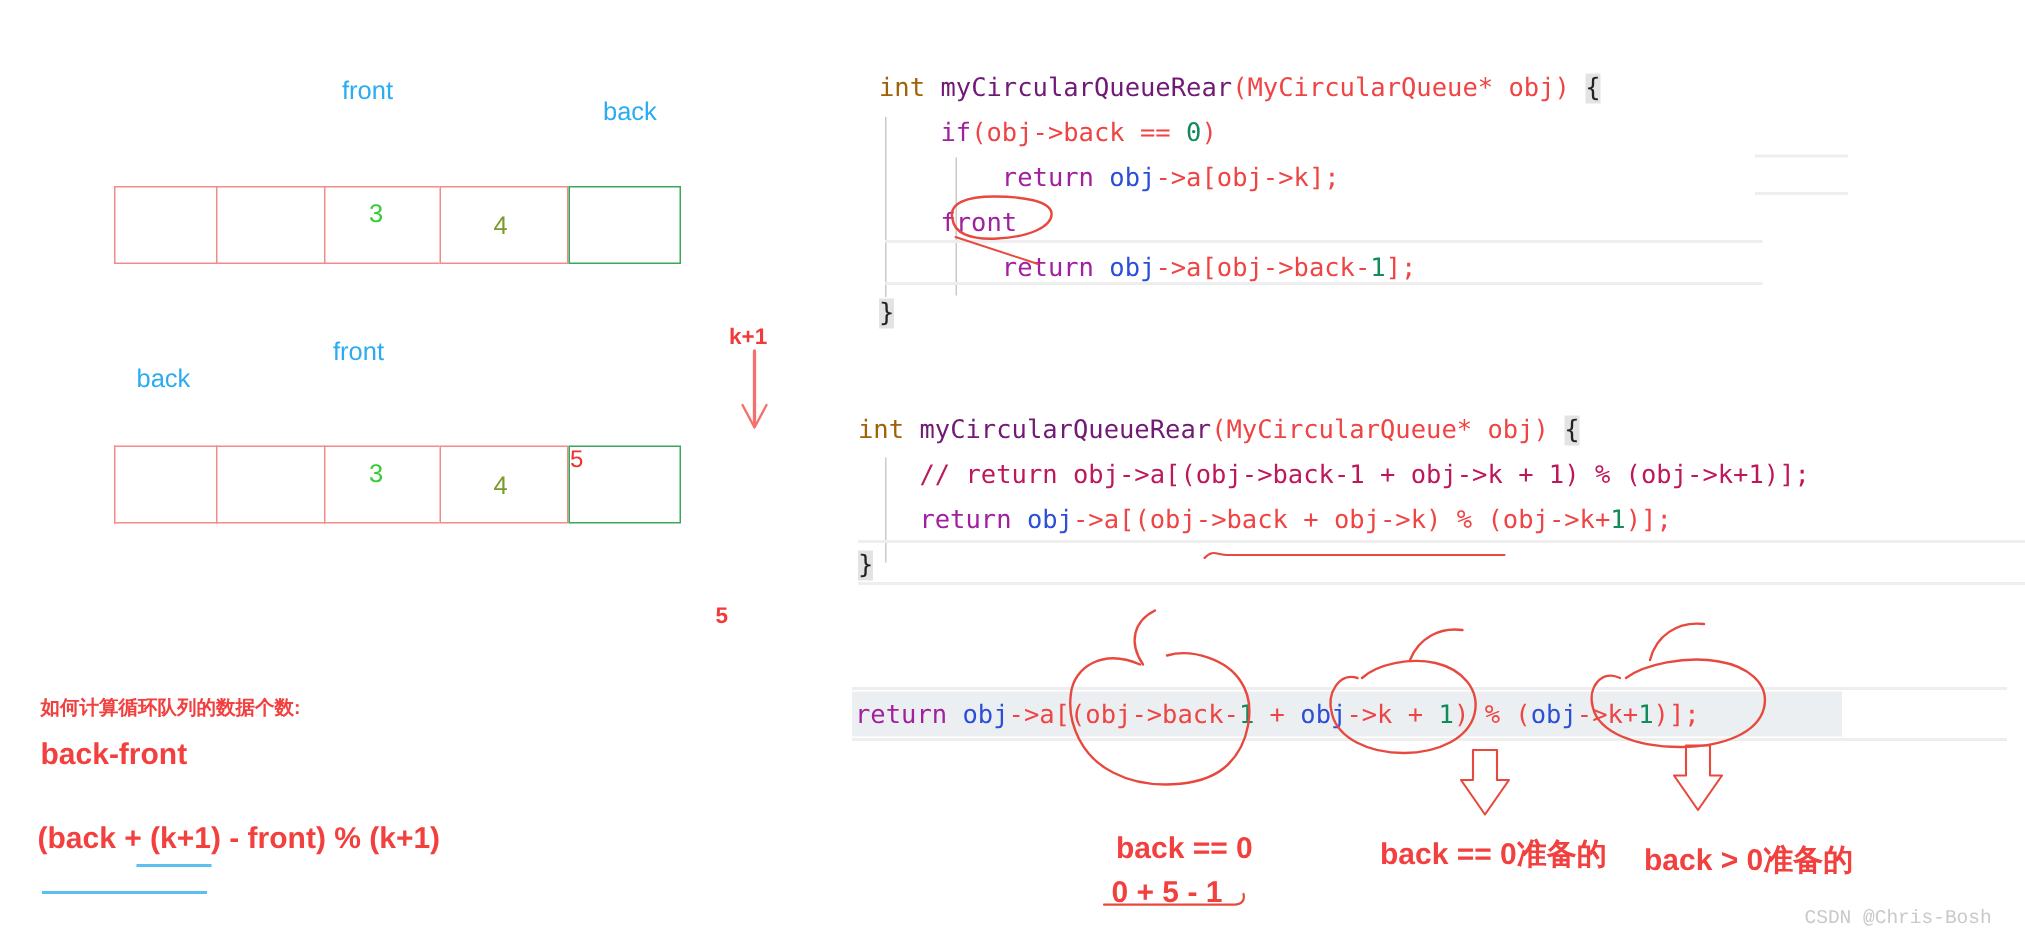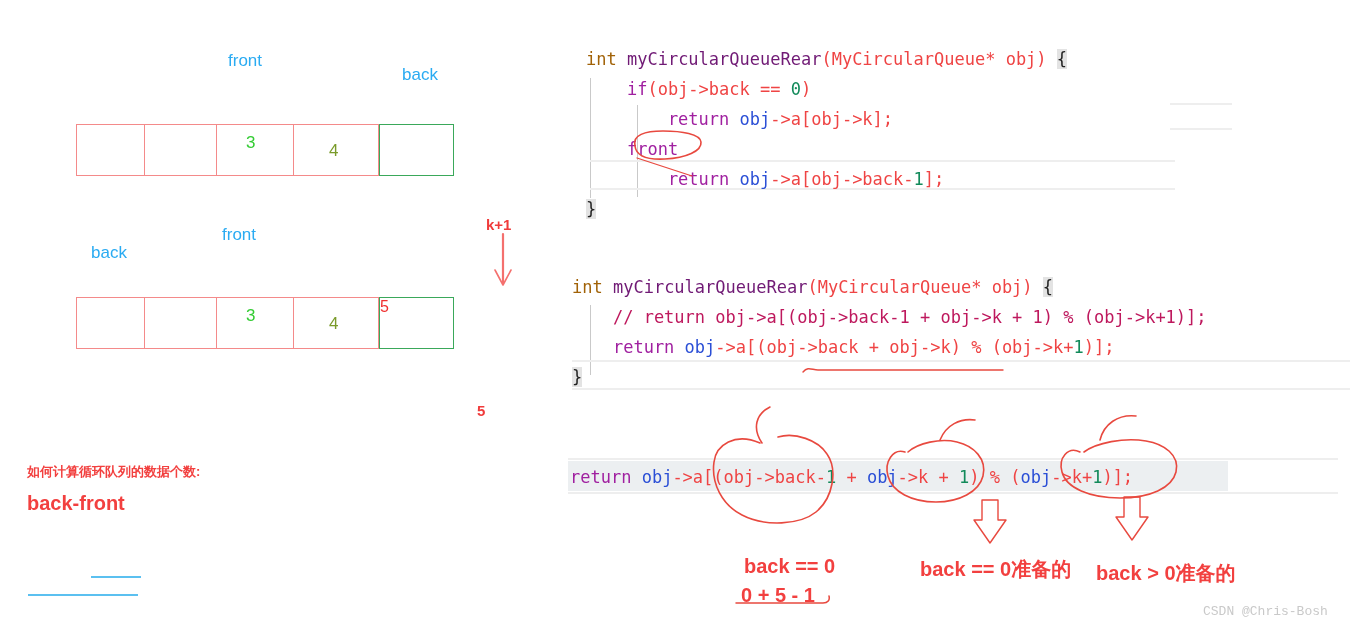--- a/index.html
+++ b/index.html
@@ -136,20 +136,21 @@
     <div class="cell-green" style="left:303px;width:75px;">
       <span class="val red-num" style="left:31px;top:16px;">5</span>
     </div>
   </div>
 
   <div class="abs red-txt" style="left:486px;top:216px;">k+1</div>
   <div class="abs red-txt" style="left:477px;top:402px;">5</div>
 
   <div class="abs note" style="left:27px;top:463px;font-size:13px;">如何计算循环队列的数据个数:</div>
   <div class="abs note" style="left:27px;top:492px;">back-front</div>
+  <div class="abs note" style="left:25px;top:548px;">(back + (k+1) - front) % (k+1)</div>
 
   <div class="underline-blue" style="left:91px;top:576px;width:50px;"></div>
   <div class="underline-blue" style="left:28px;top:594px;width:110px;"></div>
 
   <div class="indent-guide" style="left:590px;top:78px;height:120px;"></div>
   <div class="indent-guide" style="left:637px;top:105px;height:92px;"></div>
   <div class="hl-line" style="left:590px;top:160px;width:585px;"></div>
   <div class="hl-line" style="left:590px;top:188px;width:585px;"></div>
   <div class="hl-line" style="left:1170px;top:103px;width:62px;"></div>
   <div class="hl-line" style="left:1170px;top:128px;width:62px;"></div>

